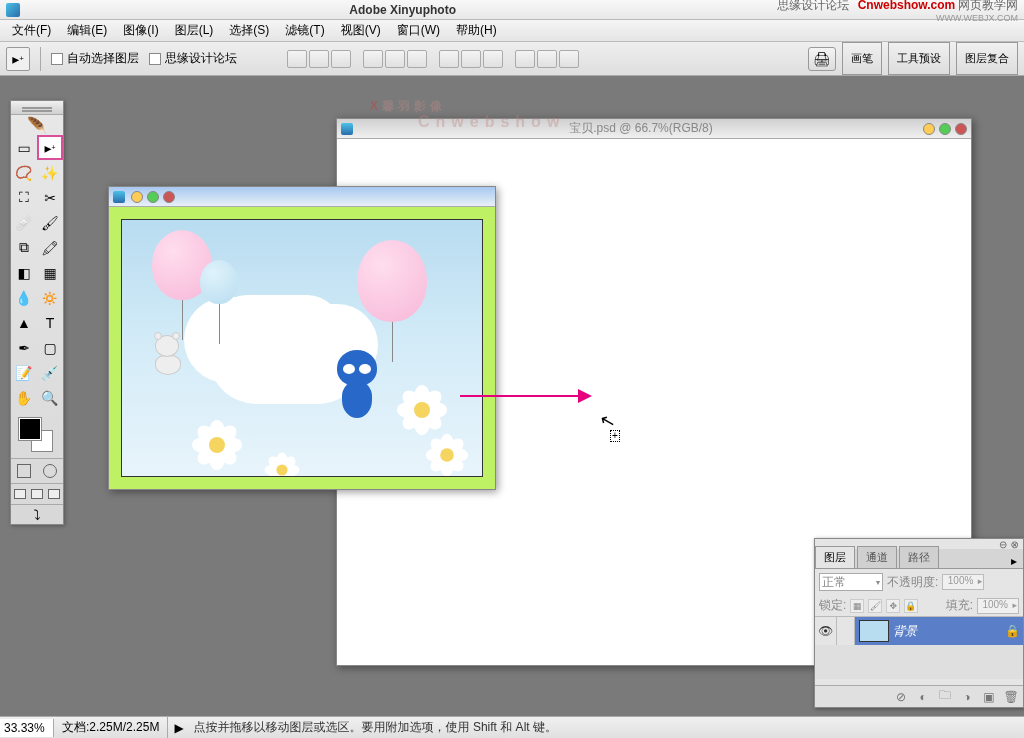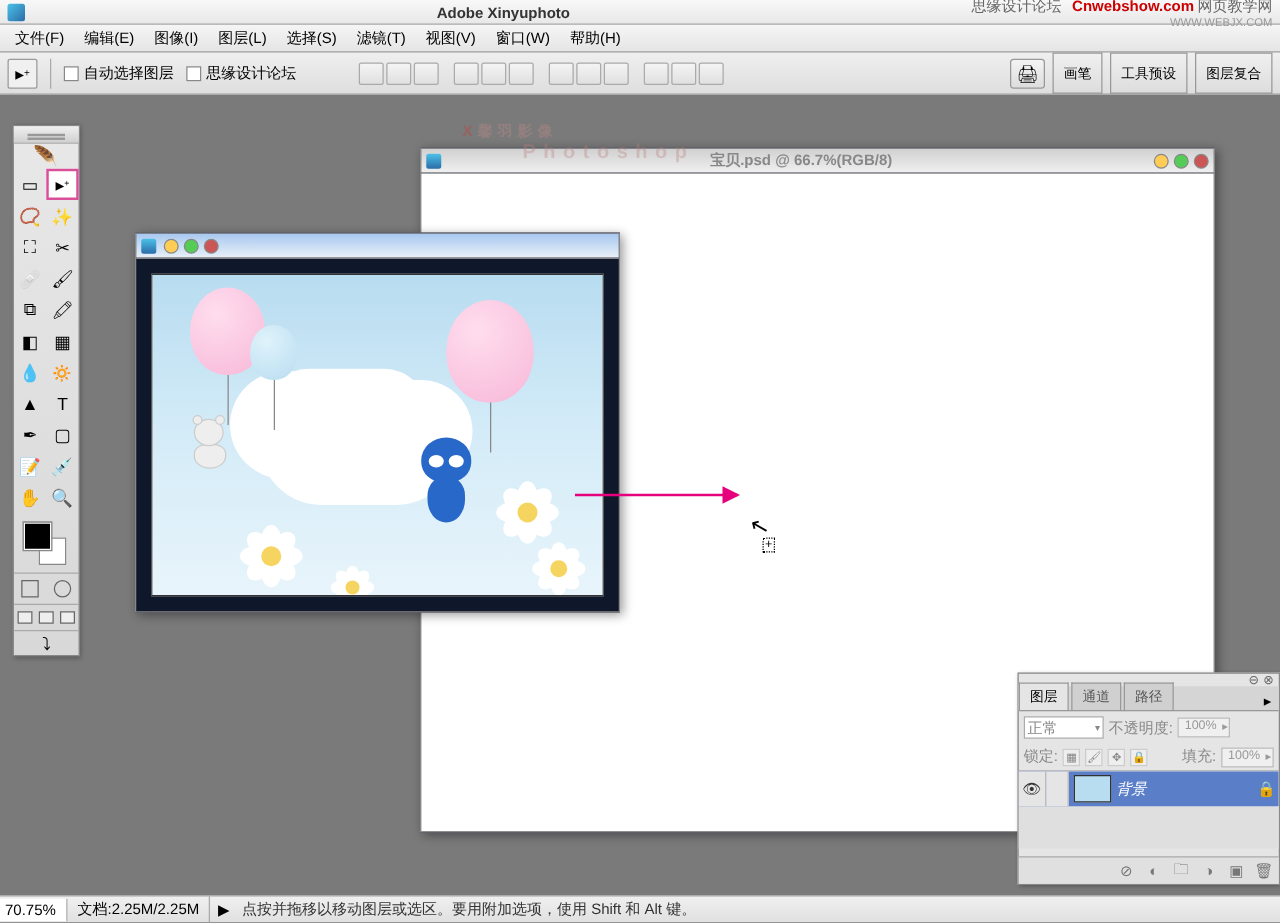--- a/index.html
+++ b/index.html
@@ -43,21 +43,21 @@
 .toolbox .mode-row { display:grid; grid-template-columns:1fr 1fr; border-top:1px solid #aaa;}
 .toolbox .mode { height:24px; display:flex; align-items:center; justify-content:center;}
 .toolbox .mode .circ { width:14px; height:14px; border:1px solid #666; border-radius:50%;}
 .toolbox .mode .sq { width:14px; height:14px; border:1px solid #666;}
 .toolbox .screen-row { display:grid; grid-template-columns:1fr 1fr 1fr; border-top:1px solid #aaa;}
 .toolbox .screen { height:20px; display:flex; align-items:center; justify-content:center;}
 .toolbox .screen div { width:12px; height:10px; border:1px solid #666; background:#eee;}
 .toolbox .jump { height:20px; display:flex; align-items:center; justify-content:center; border-top:1px solid #aaa; font-size:14px;}
 
 
-.docwin { position:absolute; background:#0f172a; border:1px solid #888; box-shadow:2px 2px 8px rgba(0,0,0,.4);font-weight:bold;}
+.docwin { position:absolute; background:#bef264; border:1px solid #888; box-shadow:2px 2px 8px rgba(0,0,0,.4);}
 .docwin .dw-title { height:20px; background:linear-gradient(#a8c8f0,#e8f0f8); border-bottom:1px solid #aaa; display:flex; align-items:center; padding:0 4px; font-size:11px; color:#444;}
 .docwin .dw-title.inactive { background:linear-gradient(#d0d0d0,#f0f0f0); color:#888;}
 .docwin .dw-title .dw-icon { width:12px; height:12px; background:linear-gradient(#4bc1e8,#2b6ca8); border-radius:2px; margin-right:6px;}
 .docwin .dw-title .dw-name { flex:1; text-align:center;}
 .docwin .dw-title .dw-btns { display:flex; gap:4px;}
 .docwin .dw-title .dw-btn { width:12px; height:12px; border-radius:50%; border:1px solid #888;}
 .dw-btn.min{background:#fc5;} .dw-btn.max{background:#5c5;} .dw-btn.cls{background:#c55;}
 .docwin .dw-canvas { background:#fff; margin:0; position:relative; overflow:hidden;}
 
 
@@ -171,21 +171,21 @@
   <div class="opt-right">
     <div class="opt-print"></div>
     <div class="opt-tab">画笔</div>
     <div class="opt-tab">工具预设</div>
     <div class="opt-tab">图层复合</div>
   </div>
 </div>
 
 <div class="watermark">
   <span class="wx">X</span><span>馨羽影像</span>
-  <span class="sub">Photoshop</span>
+  <span class="sub">Cnwebshow</span>
 </div>
 
 <div class="toolbox">
   <div class="tb-header"></div>
   <div class="tb-feather">🪶</div>
   <div class="tools">
     <div class="tool">▭</div>
     <div class="tool selected">▸<sub style="font-size:7px">+</sub></div>
     <div class="tool">📿</div>
     <div class="tool">✨</div>
@@ -367,17 +367,17 @@
     <div class="lp-foot-icon">⊘</div>
     <div class="lp-foot-icon">◐</div>
     <div class="lp-foot-icon">🗀</div>
     <div class="lp-foot-icon">◑</div>
     <div class="lp-foot-icon">▣</div>
     <div class="lp-foot-icon">🗑</div>
   </div>
 </div>
 
 <div class="statusbar">
-  <div class="sb-zoom">70.75%</div>
+  <div class="sb-zoom">33.33%</div>
   <div class="sb-doc">文档:2.25M/2.25M</div>
   <div class="sb-arrow">▶</div>
   <div class="sb-hint">点按并拖移以移动图层或选区。要用附加选项，使用 Shift 和 Alt 键。</div>
 </div>
 
 </body></html>

